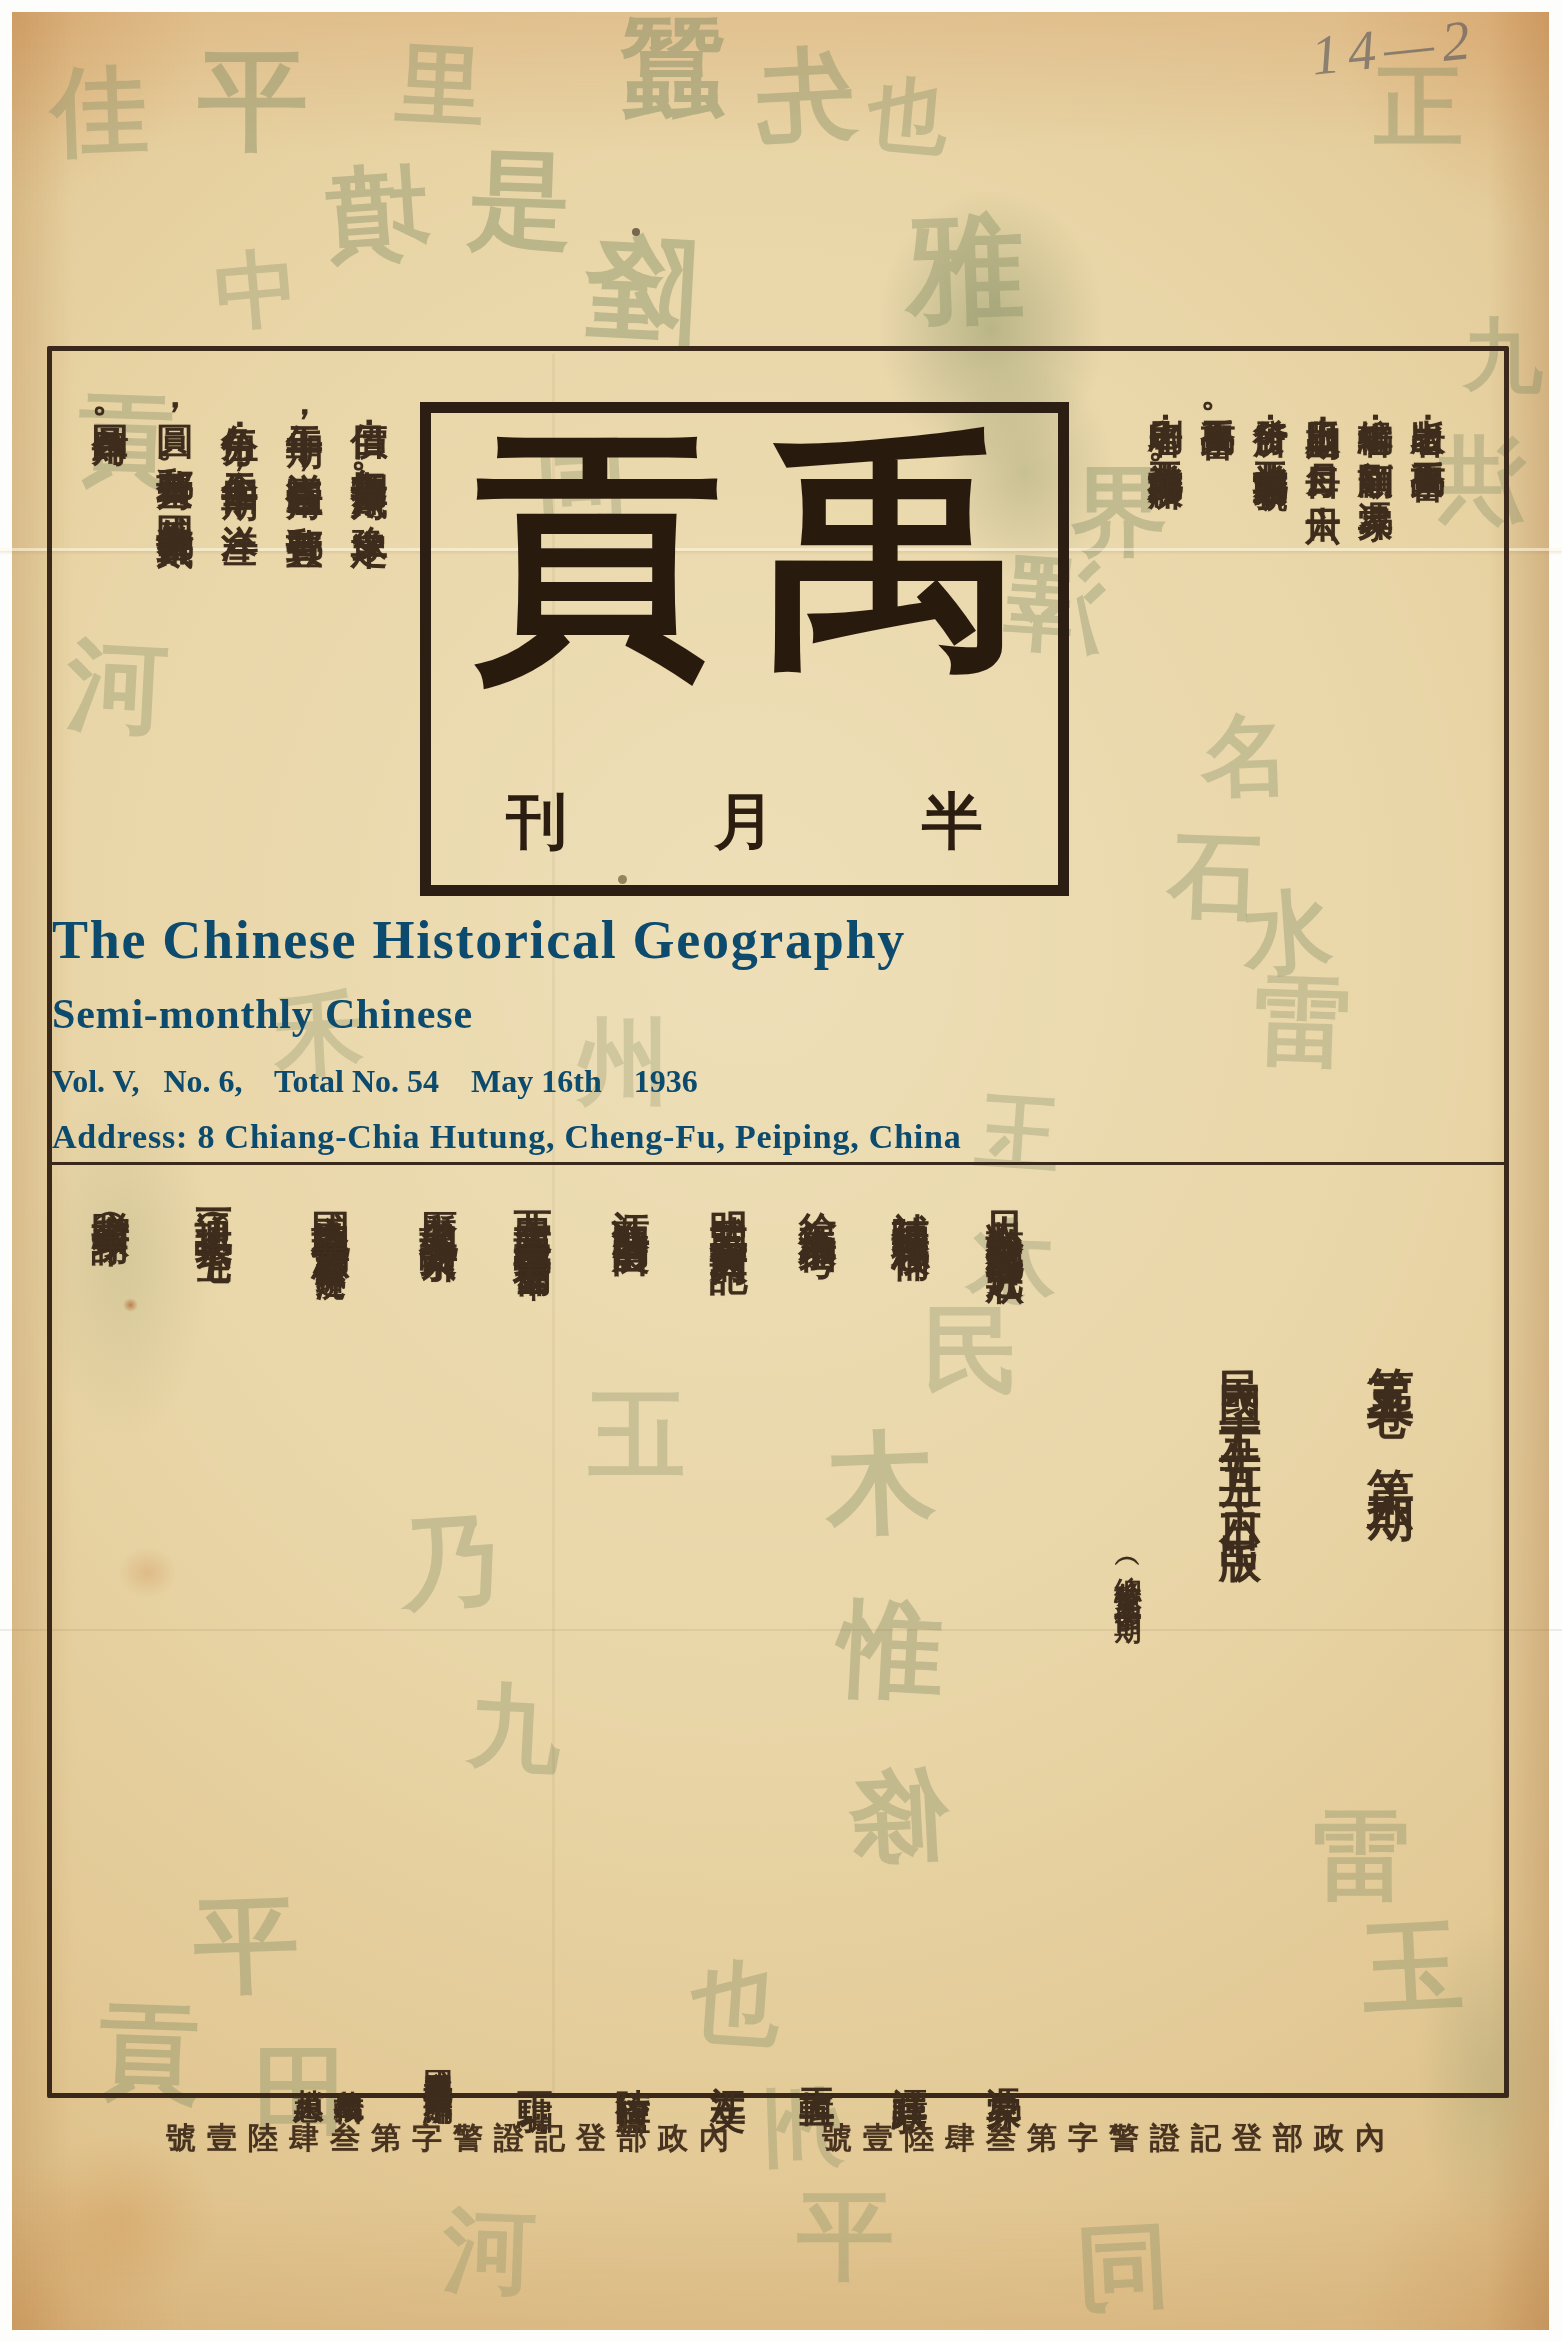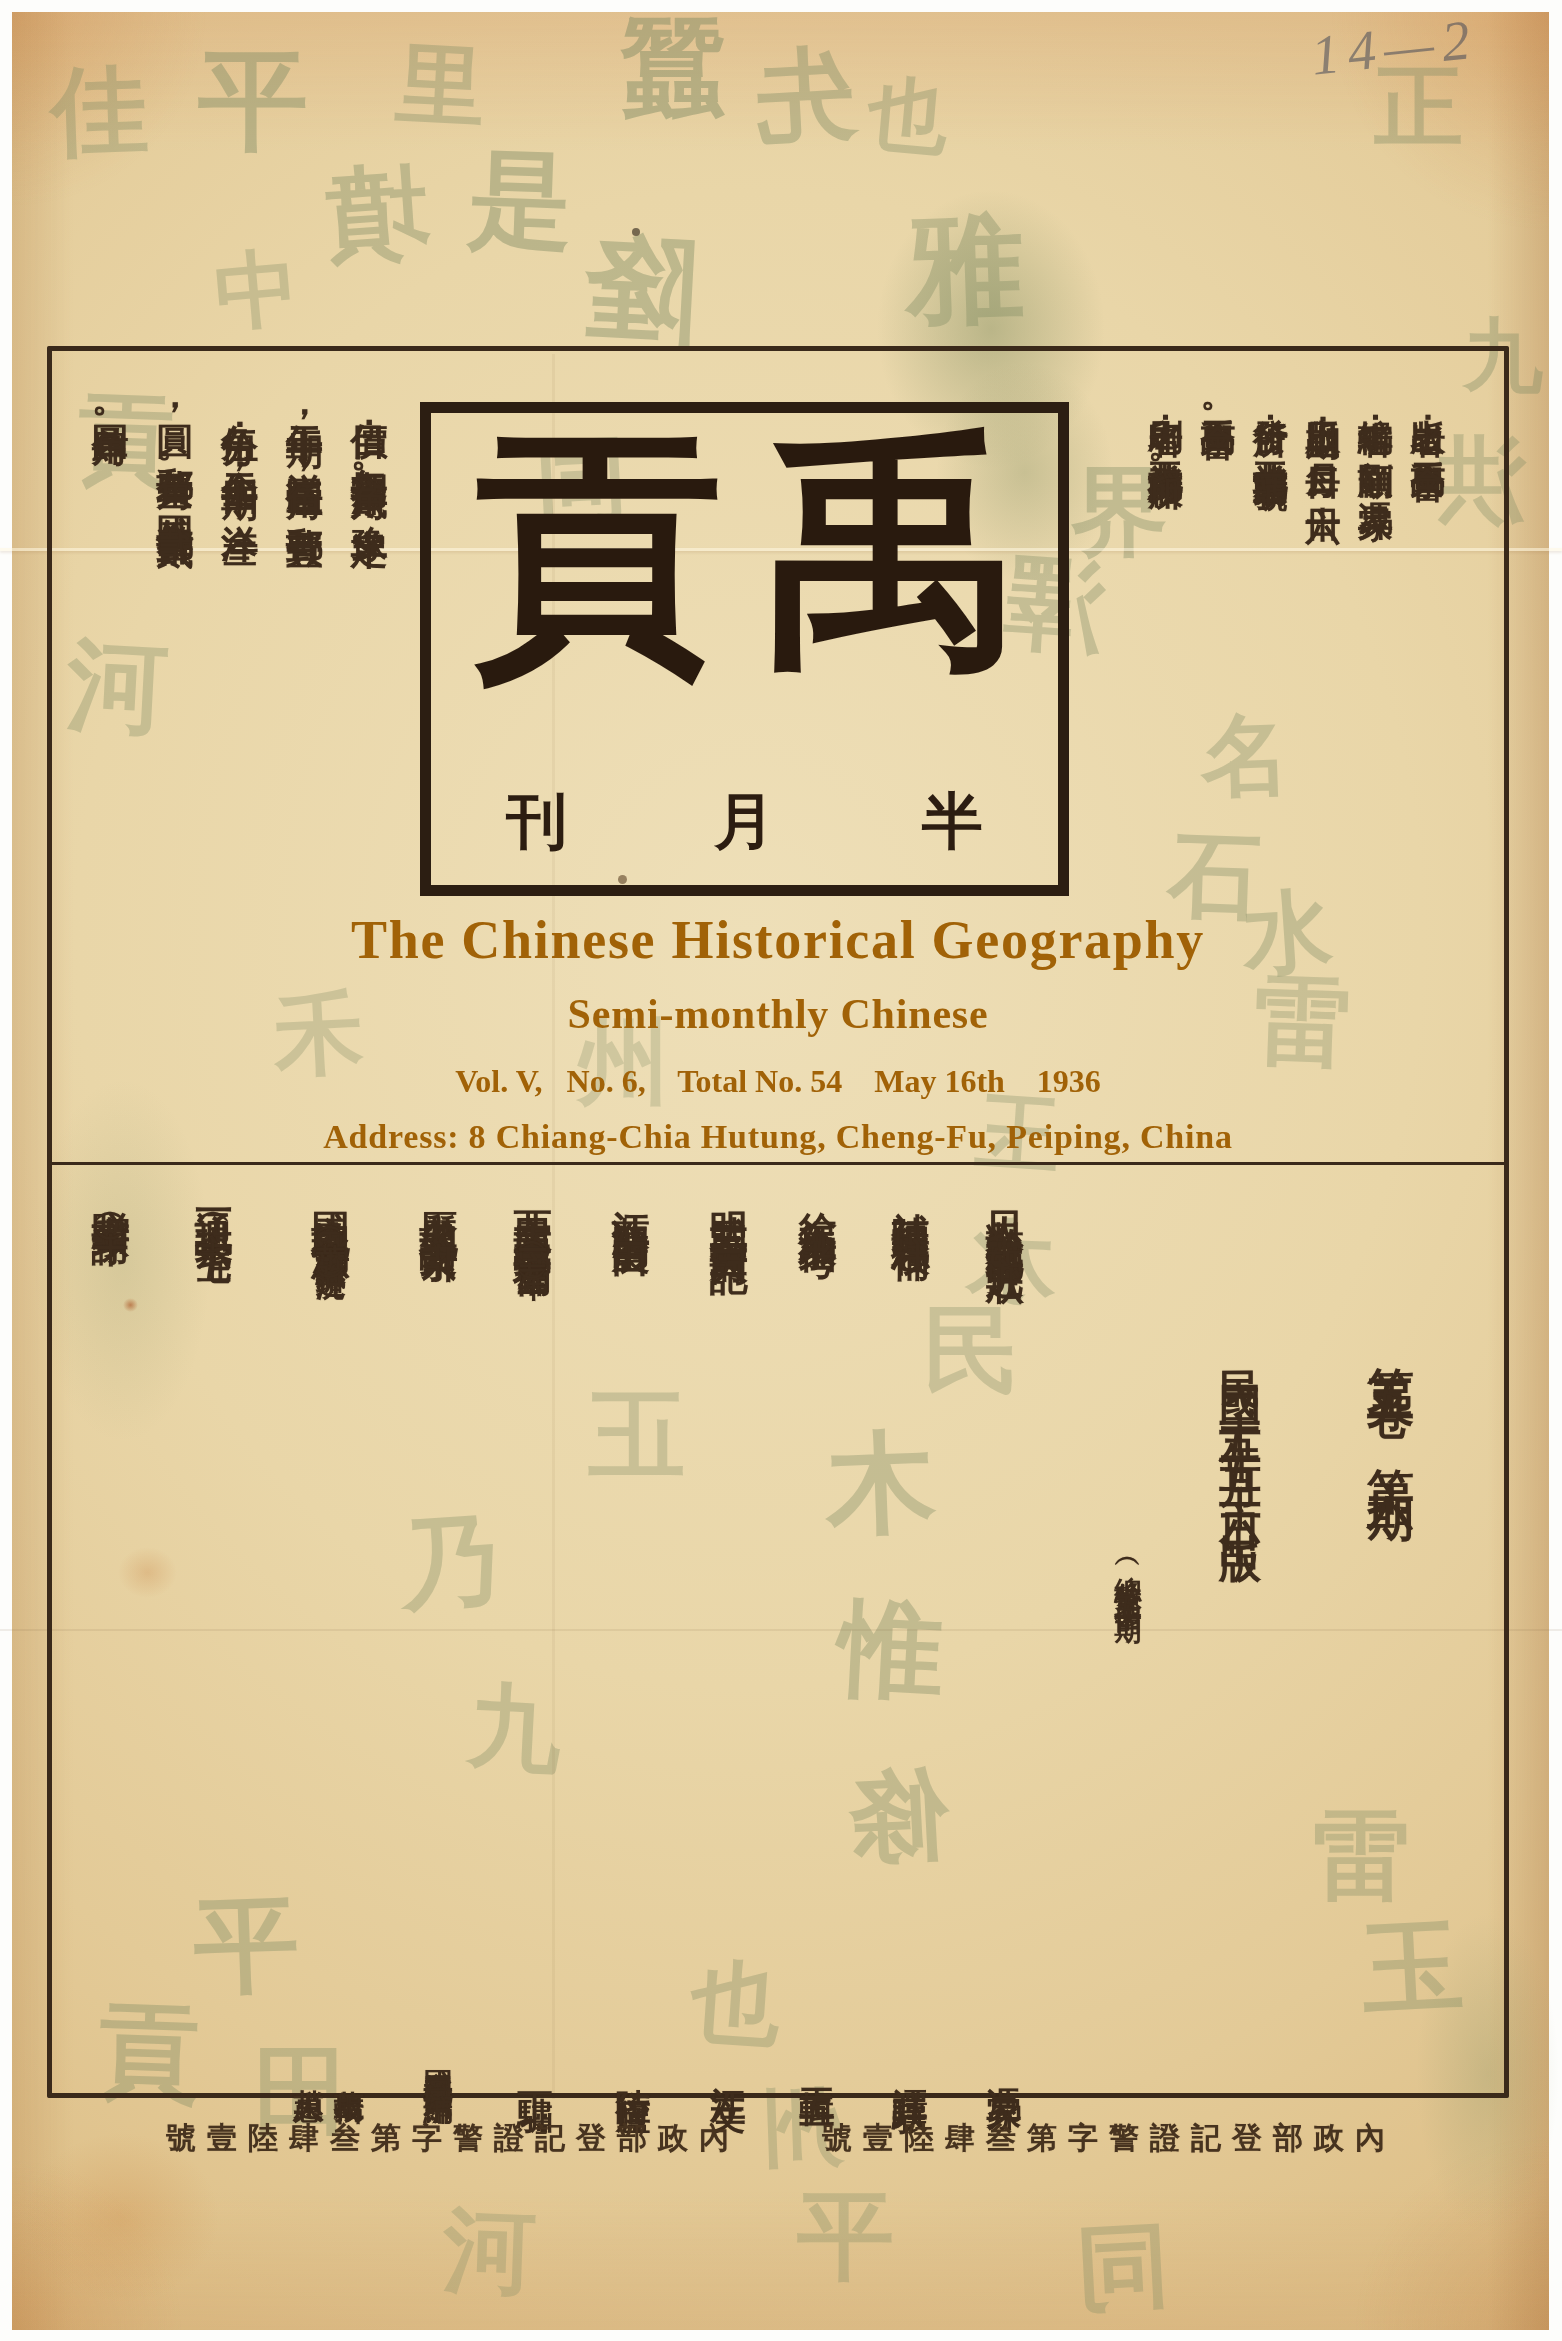--- a/index.html
+++ b/index.html
@@ -39,21 +39,21 @@
   .cjk{color:#3e2c1c;text-shadow:0 0 0.8px rgba(55,35,20,.35);}
   .vtext{writing-mode:vertical-rl;text-orientation:upright;}
 
   .price-block{position:absolute;left:25px;top:44px;height:599px;font-size:37px;line-height:1.75;letter-spacing:2.5px;font-weight:600;white-space:pre-line;}
   .pub-block{position:absolute;right:51px;top:40px;height:599px;font-size:35px;line-height:1.5;letter-spacing:1.7px;font-weight:600;white-space:pre-line;}
 
   .logo-box{position:absolute;left:368px;top:51px;width:627px;height:472px;border:11.8px solid #2c1e12;display:flex;flex-direction:column;align-items:center;justify-content:space-between;}
   .logo-main{display:flex;flex-direction:row-reverse;justify-content:space-evenly;align-items:flex-start;width:100%;margin-top:1.7px;font-size:250px;font-weight:700;line-height:1.12;color:#291a0e;}
   .logo-sub{display:flex;flex-direction:row-reverse;justify-content:space-between;width:76%;margin-bottom:22px;font-size:61px;font-weight:700;color:#2c1d11;}
 
-  .en-line{position:absolute;left:0;width:100%;text-align:center;color:#a16207;font-weight:700;}
+  .en-line{position:absolute;left:0;width:100%;color:#0c4a6e;font-weight:700;}
   .en-title{top:558px;font-size:54px;letter-spacing:1.7px;}
   .en-sub{top:639px;font-size:42px;letter-spacing:0.8px;}
   .en-issue{top:712px;font-size:32px;white-space:pre;}
   .en-addr{top:767px;font-size:34px;letter-spacing:0.8px;}
 
   .toc-rule{position:absolute;left:-2.5px;right:-2.5px;top:811px;height:3.4px;background:#3a291a;}
 
   .toc-col{position:absolute;top:830px;font-size:38px;letter-spacing:5px;font-weight:600;line-height:1.15;}
   .tnote{font-size:30px;letter-spacing:3.4px;}
   .tnote-lg{font-size:34px;letter-spacing:4.2px;}

